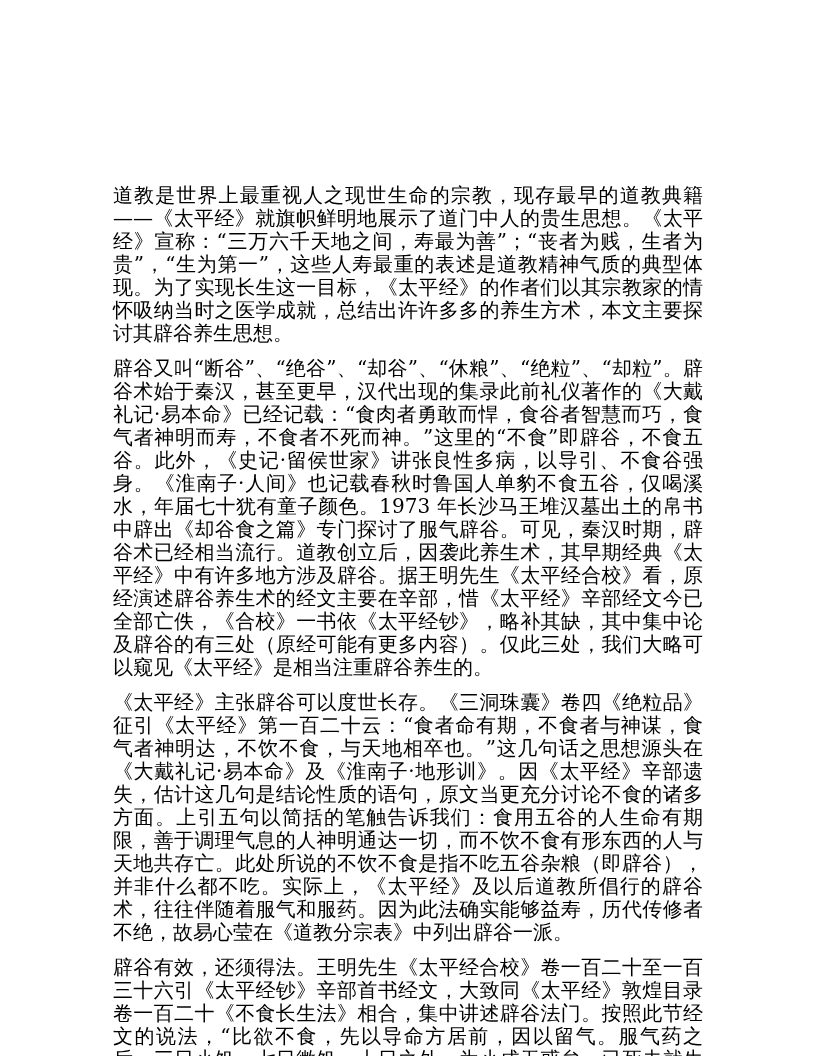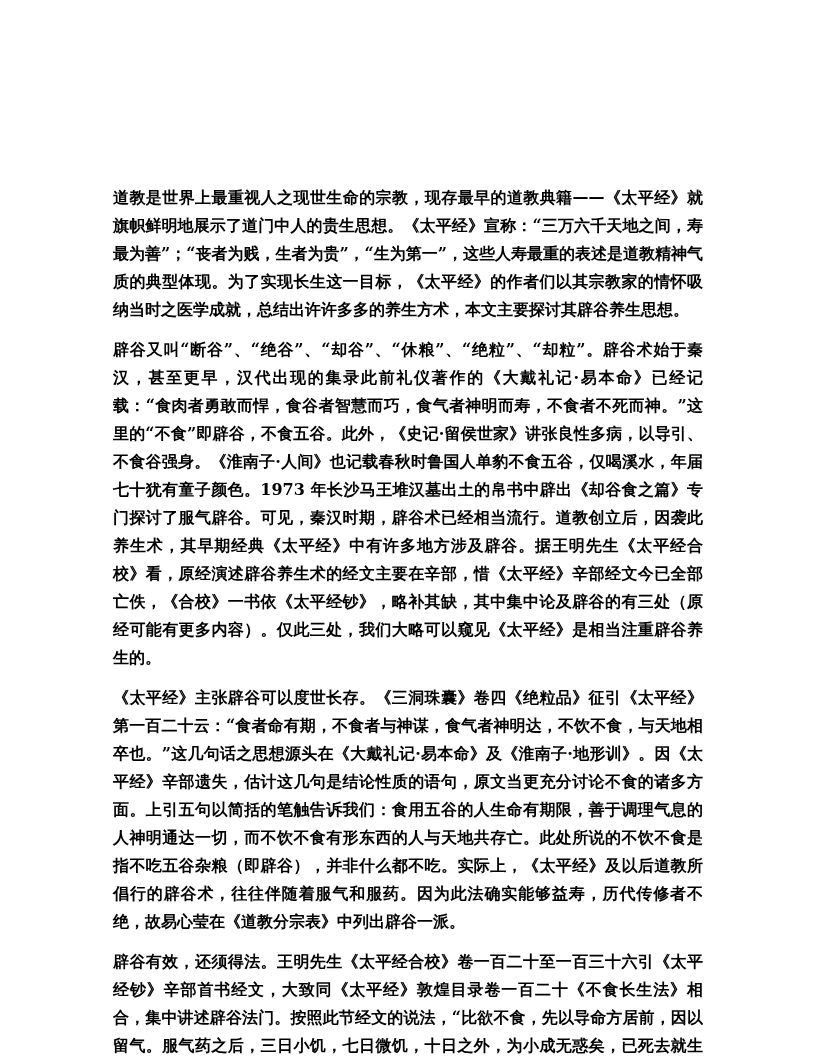--- a/index.html
+++ b/index.html
@@ -16,28 +16,27 @@
   .page {
     box-sizing: border-box;
     width: 816px;
     height: 1056px;
     padding: 184px 113px 0 113px;
     background: #ffffff;
     overflow: hidden;
   }
   .para {
     margin: 0 0 12px 0;
-    font-size: 16px;
-    line-height: 28px;
+    font-size: 20px;
+    line-height: 23px;
     color: #000000;
     text-align: justify;
     text-justify: inter-ideograph;
     word-break: break-all;
     overflow-wrap: break-word;
-    font-weight: bold;
   }
 </style>
 </head>
 <body>
 
 <div class="page">
   <p class="para">道教是世界上最重视人之现世生命的宗教，现存最早的道教典籍——《太平经》就旗帜鲜明地展示了道门中人的贵生思想。《太平经》宣称：“三万六千天地之间，寿最为善”；“丧者为贱，生者为贵”，“生为第一”，这些人寿最重的表述是道教精神气质的典型体现。为了实现长生这一目标，《太平经》的作者们以其宗教家的情怀吸纳当时之医学成就，总结出许许多多的养生方术，本文主要探讨其辟谷养生思想。</p>
   <p class="para">辟谷又叫“断谷”、“绝谷”、“却谷”、“休粮”、“绝粒”、“却粒”。辟谷术始于秦汉，甚至更早，汉代出现的集录此前礼仪著作的《大戴礼记·易本命》已经记载：“食肉者勇敢而悍，食谷者智慧而巧，食气者神明而寿，不食者不死而神。”这里的“不食”即辟谷，不食五谷。此外，《史记·留侯世家》讲张良性多病，以导引、不食谷强身。《淮南子·人间》也记载春秋时鲁国人单豹不食五谷，仅喝溪水，年届七十犹有童子颜色。1973 年长沙马王堆汉墓出土的帛书中辟出《却谷食之篇》专门探讨了服气辟谷。可见，秦汉时期，辟谷术已经相当流行。道教创立后，因袭此养生术，其早期经典《太平经》中有许多地方涉及辟谷。据王明先生《太平经合校》看，原经演述辟谷养生术的经文主要在辛部，惜《太平经》辛部经文今已全部亡佚，《合校》一书依《太平经钞》，略补其缺，其中集中论及辟谷的有三处（原经可能有更多内容）。仅此三处，我们大略可以窥见《太平经》是相当注重辟谷养生的。</p>
   <p class="para">《太平经》主张辟谷可以度世长存。《三洞珠囊》卷四《绝粒品》征引《太平经》第一百二十云：“食者命有期，不食者与神谋，食气者神明达，不饮不食，与天地相卒也。”这几句话之思想源头在《大戴礼记·易本命》及《淮南子·地形训》。因《太平经》辛部遗失，估计这几句是结论性质的语句，原文当更充分讨论不食的诸多方面。上引五句以简括的笔触告诉我们：食用五谷的人生命有期限，善于调理气息的人神明通达一切，而不饮不食有形东西的人与天地共存亡。此处所说的不饮不食是指不吃五谷杂粮（即辟谷），并非什么都不吃。实际上，《太平经》及以后道教所倡行的辟谷术，往往伴随着服气和服药。因为此法确实能够益寿，历代传修者不绝，故易心莹在《道教分宗表》中列出辟谷一派。</p>
   <p class="para">辟谷有效，还须得法。王明先生《太平经合校》卷一百二十至一百三十六引《太平经钞》辛部首书经文，大致同《太平经》敦煌目录卷一百二十《不食长生法》相合，集中讲述辟谷法门。按照此节经文的说法，“比欲不食，先以导命方居前，因以留气。服气药之后，三日小饥，七日微饥，十日之外，为小成无惑矣，已死去就生也”。这就是说，辟谷之前，要先服食一些具有滋补元气作用的药物。服气药之后，三日内感到有点饥饿，七日内稍微更饿一点，十日之后就初步适应，疑虑不安之感也去掉了，已经脱离死籍，归就长生了。上文说过，辟谷不是什么都不吃，是慢慢节食，少食；不吃通常之食物，至于“特殊”食物还是要吃的，“服气药之后，诸食有形之物坚难消者，以一食为变，食无形之物，节少为善。……少者为吉，多者为凶，全不食亦凶，肠胃不通。通肠之法，一食为适，再食为增，三食为下，四食为肠张，五食饥大起，六食大凶恶，百疾从此而生，至大饥年当死”。这段话反复说明辟谷过程中当节少进食，硬食以每天一次为最合适，流质食品尽量少食；但都不吃会造成肠胃不通，即肠胃沾连，影响健康。《太平经钞》所引此节文字没有提及“有形之物坚难消者”以及“无形之物”是什么，参照其他道经，所谓有形之物坚难消者是指营养高而消化慢的东西，如含有丰富植物油的松子仁、柏子仁、火麻仁等以及含有多种糖、淀粉、维生素等成分的麦门冬、地黄、茯苓、山药、黄芪、人参等根茎或菌核。所谓无形之物是指胡麻汤、酥汤、酒或清水等流质东西。辟谷之人活动相对少些，这些食品能够满足他们基本的营养需求。另外，《太平经》还提醒辟谷者“常当忽带收肠，使利</p>

